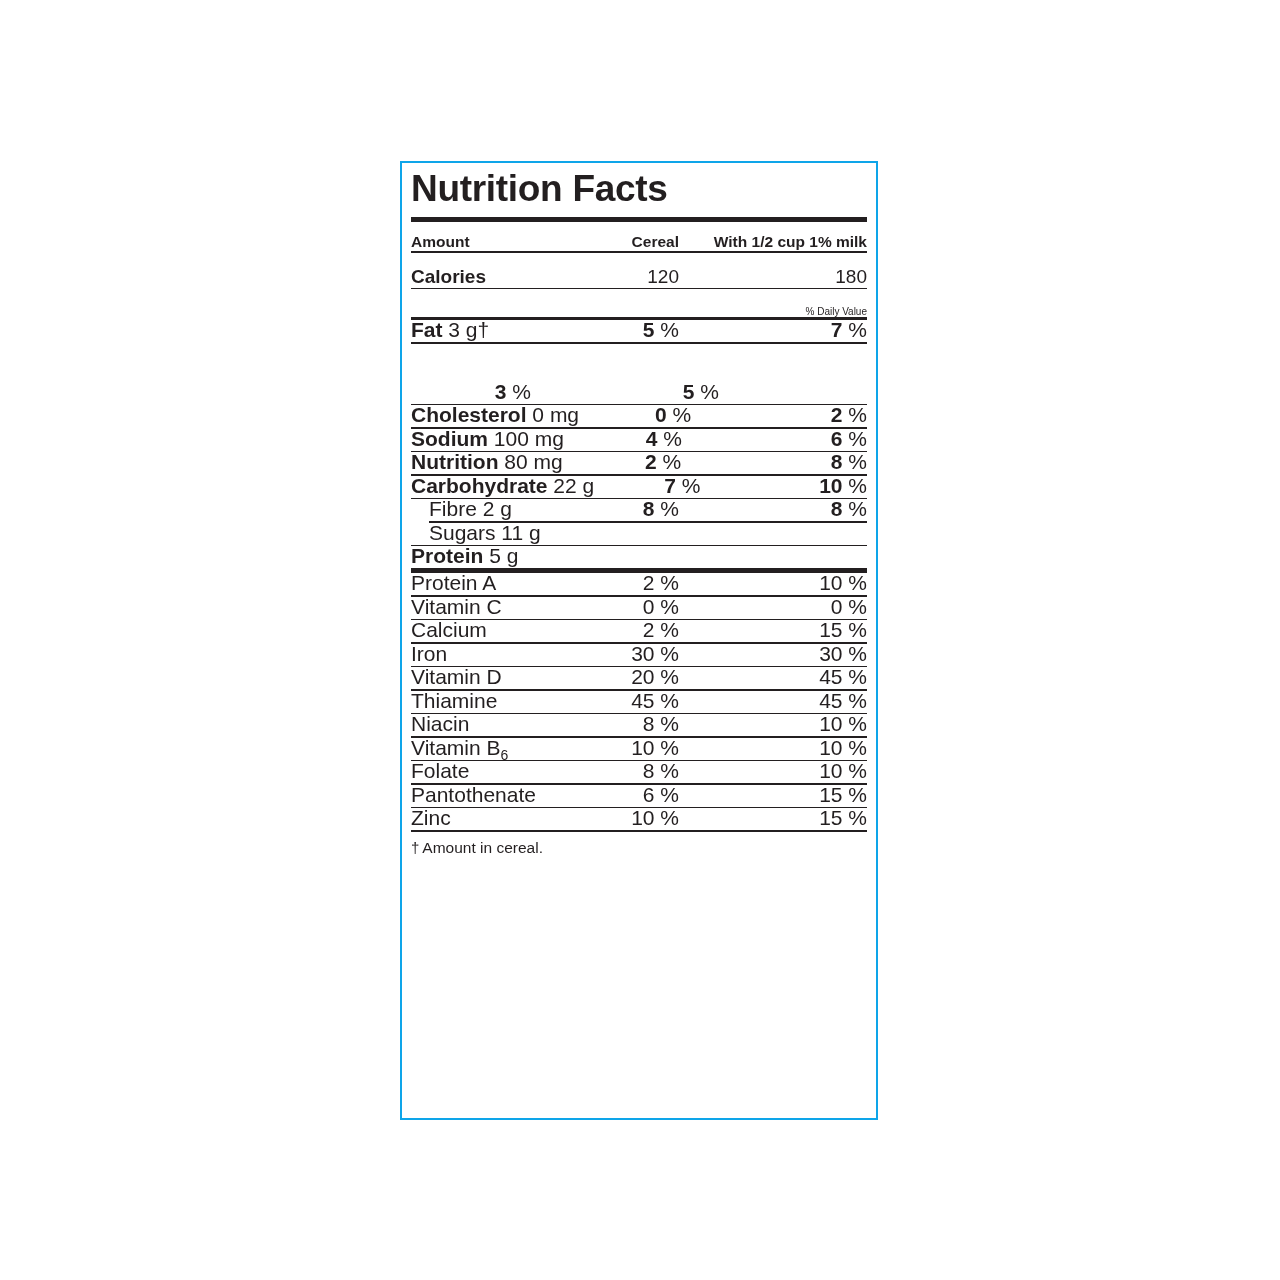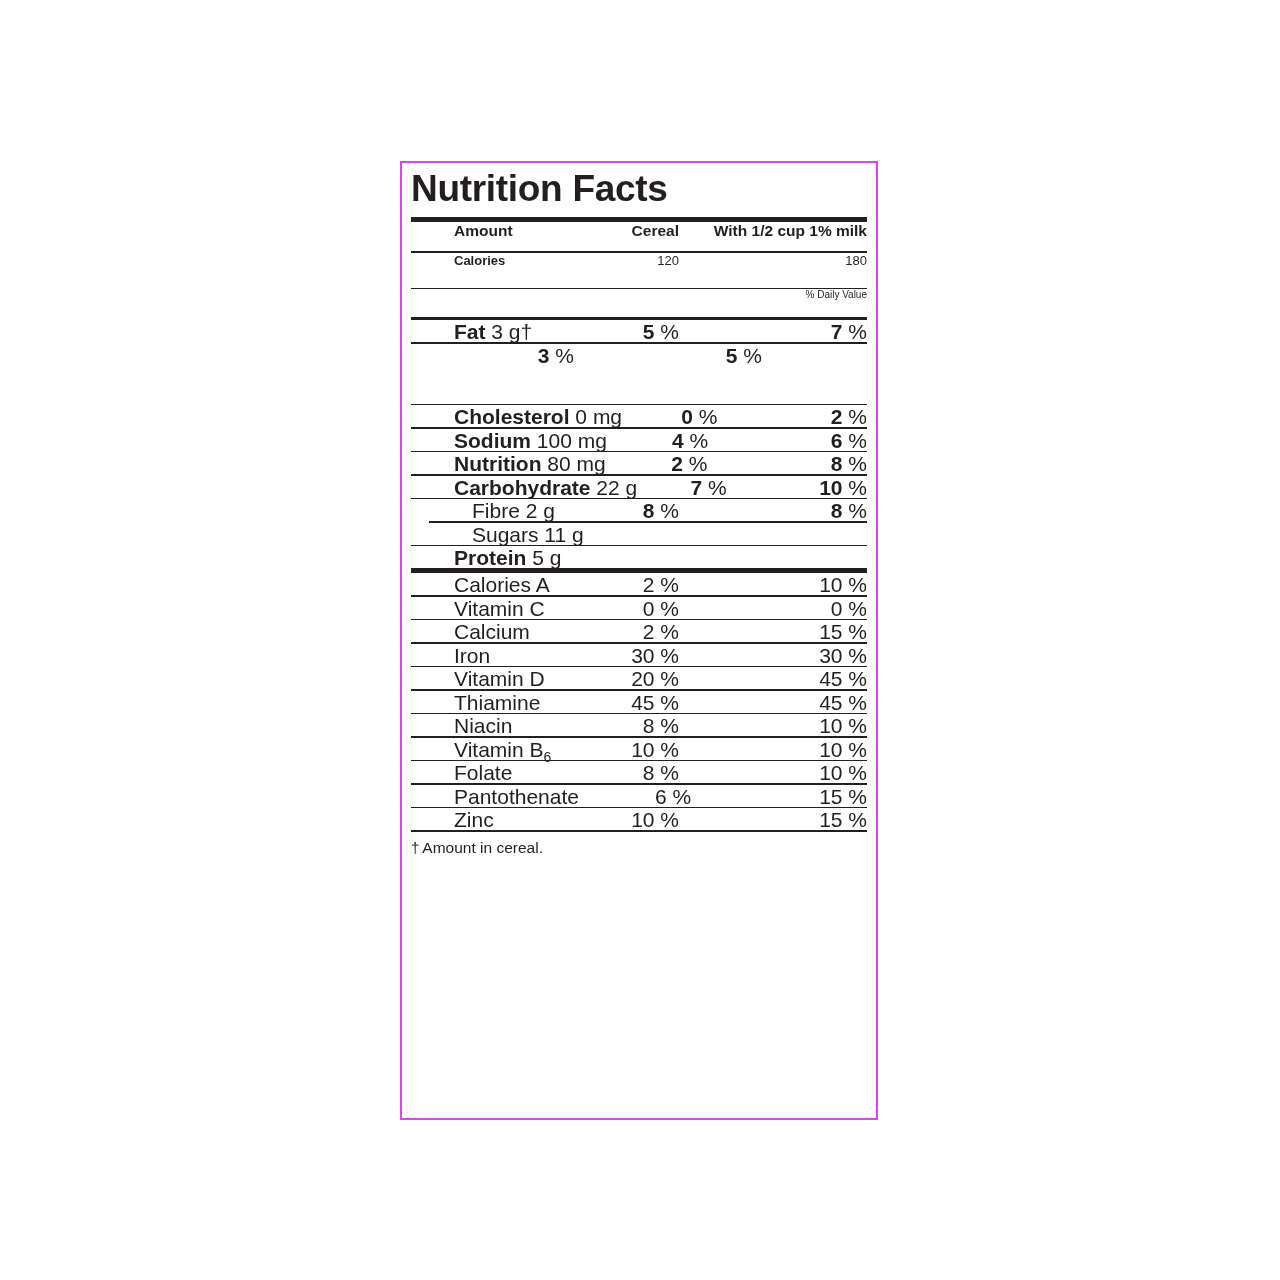--- a/index.html
+++ b/index.html
@@ -1,37 +1,37 @@
 <!DOCTYPE html>
 <html><head>
 <meta charset="utf-8">
 <style>
   html, body { margin:0; padding:0; background:#ffffff; }
   body { width:1280px; height:1280px; position:relative; font-family:"Liberation Sans", sans-serif; color:#231f20; }
   .label-box {
     position:absolute; left:400px; top:161px; width:474px; height:955px;
-    border:2px solid #d946ef; box-sizing:content-box;
+    border:2px solid #0ea5e9; box-sizing:content-box;
   }
   .inner { position:absolute; left:9px; right:9px; top:0; }
   .title { font-weight:bold; font-size:37px; line-height:38px; margin-top:7px; letter-spacing:-0.3px; }
   .serving { font-size:21px; line-height:24px; margin-top:2px; height:24px; }
   .rule-thick { height:5px; background:#231f20; }
   .rule-med { height:3px; background:#231f20; }
   .rule { height:1.5px; background:#231f20; }
   .rule.indent { margin-left:18px; }
-  .row { position:relative; display:flex; align-items:flex-start; font-size:21px;margin-left:43px; }
+  .row { position:relative; display:flex; align-items:flex-end; font-size:21px; }
   .row .name { flex:1; white-space:nowrap; }
   .row .name b { font-weight:bold; }
   .row .c1 { width:120px; text-align:right; white-space:nowrap; }
   .row .c2 { width:188px; text-align:right; white-space:nowrap; }
   .row .c1 b, .row .c2 b { font-weight:bold; }
   .hdr { font-size:15.5px; font-weight:bold; height:29px; }
   .hdr .c1 { width:110px; }
   .hdr .c2 { width:188px; }
-  .cal { height:35px; font-size:13px; }
+  .cal { height:35px; font-size:19px; }
   .dv { height:28px; font-size:10px; font-weight:normal; }
   .r { height:22px; }
   .r2 { height:60px; }
   .r2 .name { line-height:27px; }
   .indent-text { padding-left:18px; }
   sub { font-size:14px; vertical-align:-5px; line-height:0; }
   .footnote { font-size:15.5px; height:32px; display:flex; align-items:center; }
   .footnote .dag { font-size:15px; vertical-align:6px; margin-right:3px; }
 </style>
 </head>
@@ -114,21 +114,21 @@
       <span class="name indent-text">Sugars 11 g</span>
     </div>
     <div class="rule"></div>
 
     <div class="row r">
       <span class="name"><b>Protein</b><span> 5 g</span></span>
     </div>
     <div class="rule-thick"></div>
 
     <div class="row r">
-      <span class="name">Calories A</span>
+      <span class="name">Protein A</span>
       <span class="c1">2 %</span>
       <span class="c2">10 %</span>
     </div>
     <div class="rule"></div>
 
     <div class="row r">
       <span class="name">Vitamin C</span>
       <span class="c1">0 %</span>
       <span class="c2">0 %</span>
     </div>

